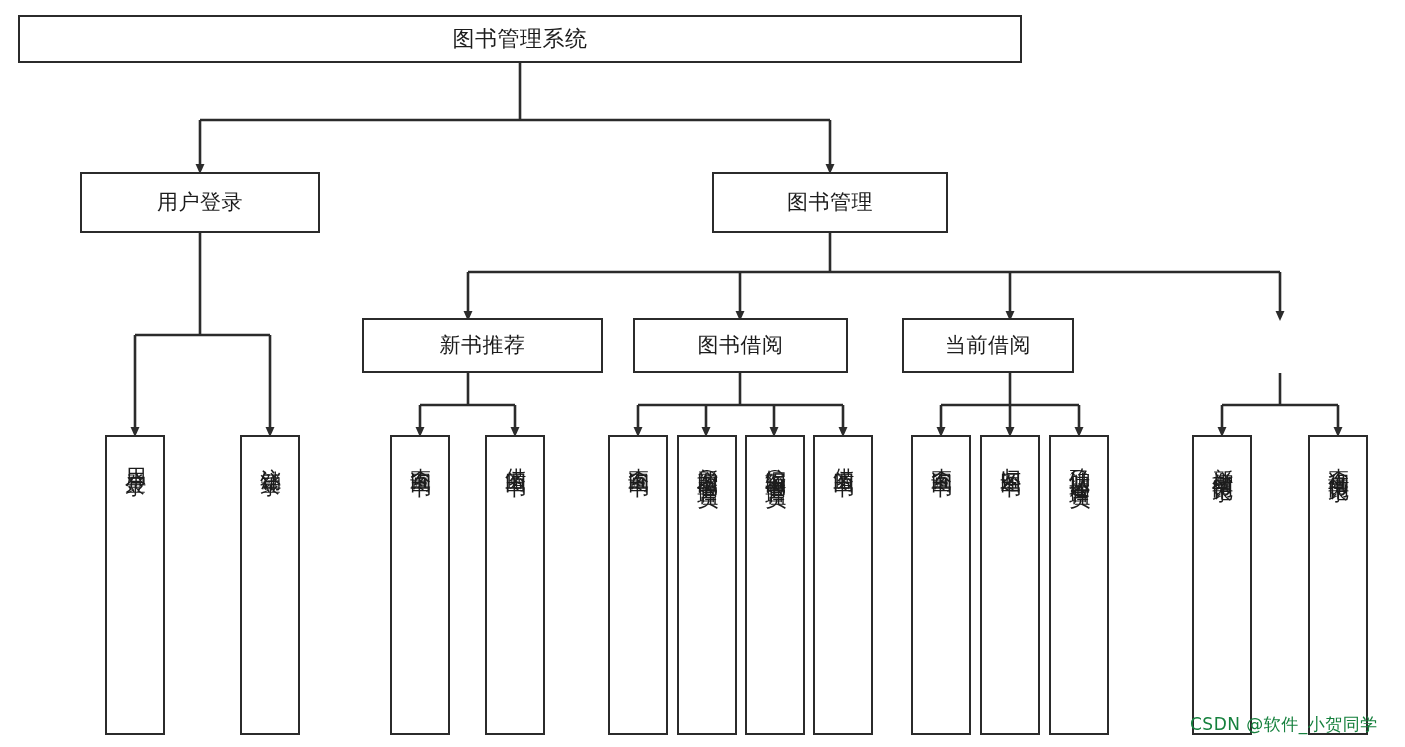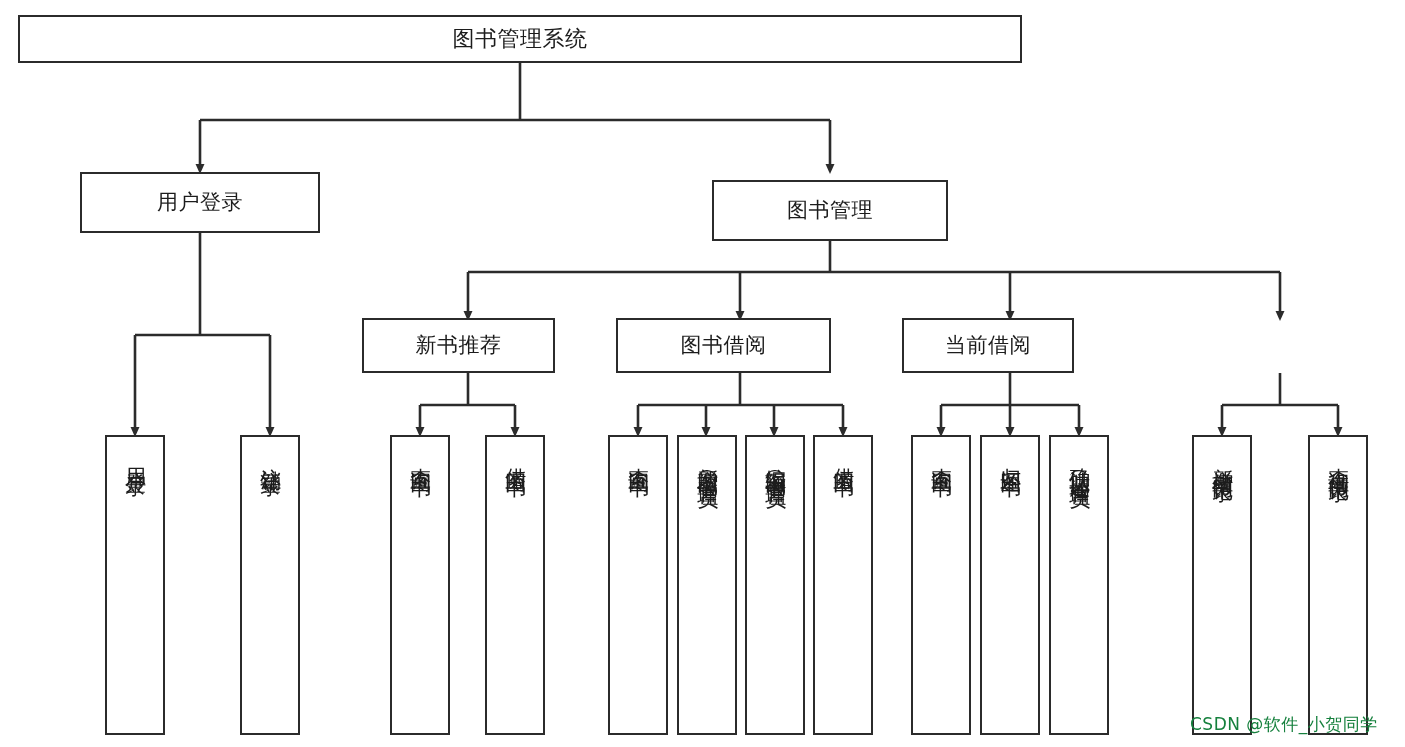--- a/index.html
+++ b/index.html
@@ -122,29 +122,29 @@
   </svg>
 
   <div class="node root" style="left:18px; top:15px; width:1004px; height:48px;">
     <span class="label">图书管理系统</span>
   </div>
 
   <div class="node" style="left:80px; top:172px; width:240px; height:61px;">
     <span class="label">用户登录</span>
   </div>
 
-  <div class="node" style="left:712px; top:172px; width:236px; height:61px;margin-top:8px;">
+  <div class="node" style="left:712px; top:172px; width:236px; height:61px;">
     <span class="label">图书管理</span>
   </div>
 
-  <div class="node" style="left:362px; top:318px; width:193px; height:55px;">
+  <div class="node" style="left:362px; top:318px; width:241px; height:55px;">
     <span class="label">新书推荐</span>
   </div>
 
-  <div class="node" style="left:616px; top:318px; width:215px; height:55px;">
+  <div class="node" style="left:633px; top:318px; width:215px; height:55px;">
     <span class="label">图书借阅</span>
   </div>
 
   <div class="node" style="left:902px; top:318px; width:172px; height:55px;">
     <span class="label">当前借阅</span>
   </div>
 
 
   <div class="node vertical" style="left:105px; top:435px; width:60px; height:300px;">
     <span class="label">用户登录</span>

